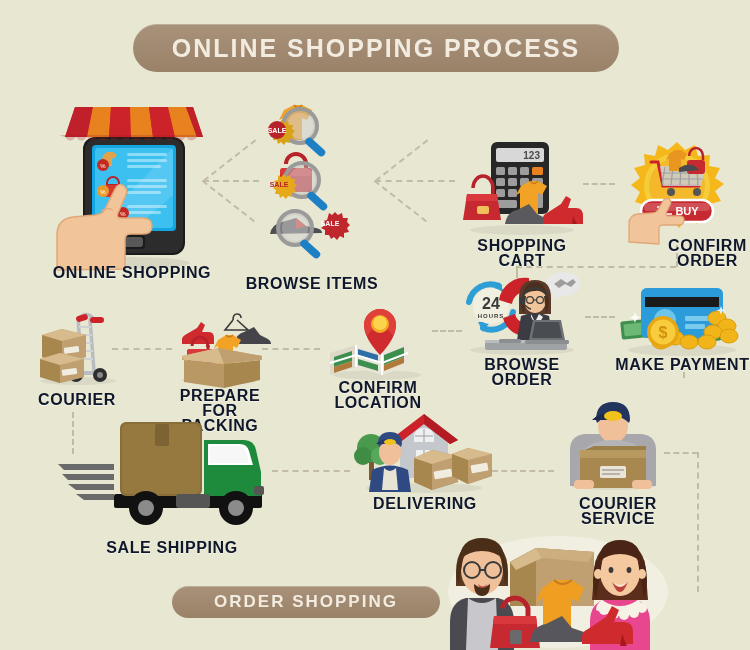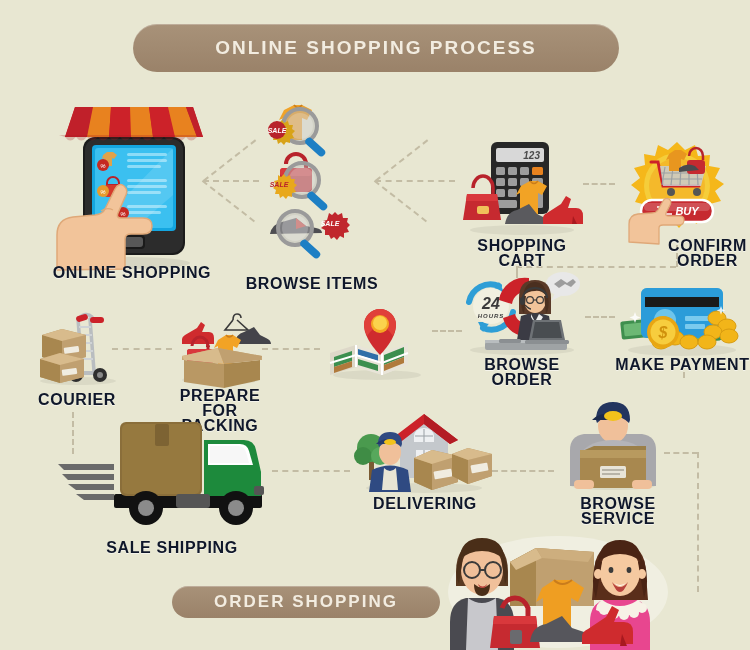--- a/index.html
+++ b/index.html
@@ -5,21 +5,21 @@
   * { box-sizing: border-box; margin:0; padding:0; }
   body {
     width:750px; height:650px;
     background:#e8e7d2;
     font-family:"Liberation Sans", sans-serif;
     overflow:hidden;
     position:relative;
   }
   #stage { position:relative; width:750px; height:650px; }
 
-  .node { position:absolute;font-style:italic; }
+  .node { position:absolute; }
   .label {
     position:absolute;
     text-align:center;
     color:#0f172a;
     font-weight:bold;
     font-size:16px;
     letter-spacing:0.6px;
     line-height:15px;
     white-space:pre-line;
     text-shadow:0 1px 0 rgba(255,255,255,0.55);
@@ -29,21 +29,21 @@
   .banner {
     position:absolute;
     background:linear-gradient(to bottom,#a89279,#9a8269);
     border-radius:999px;
     color:#f2ece0;
     display:flex; align-items:center; justify-content:center;
     font-weight:bold;
     letter-spacing:2px;
     box-shadow:inset 0 1px 0 rgba(255,255,255,0.25);
   }
-  #banner-title { left:133px; top:24px; width:486px; height:48px; font-size:19px; }
+  #banner-title { left:133px; top:24px; width:486px; height:48px; font-size:25px; }
   #banner-delivered { left:172px; top:586px; width:268px; height:32px; font-size:17px; }
 
   
   .dash-h, .dash-v, .dash-d {
     position:absolute;
     border-color:#c3bca4;
   }
   .dash-h { border-top:2px dashed #c3bca4; height:0; }
   .dash-v { border-left:2px dashed #c3bca4; width:0; }
   .dash-d { border-top:2px dashed #c3bca4; height:0; transform-origin:0 0; }
@@ -421,20 +421,21 @@
       </g>
 
       <g transform="translate(42,4)">
         <path d="M16 0 a16 16 0 0 1 16 16 q0 13 -16 30 q-16 -17 -16 -30 a16 16 0 0 1 16 -16z" fill="#cf2b2e"></path>
         <path d="M16 0 a16 16 0 0 1 16 16 q0 5 -3 11 q-7 -10 -13 -10 q-6 0 -13 10 q-3 -6 -3 -11 a16 16 0 0 1 16 -16z" fill="#e0403a"></path>
         <circle cx="16" cy="15" r="9" fill="#f5a623"></circle>
         <circle cx="16" cy="14" r="7" fill="#fbd34d"></circle>
       </g>
     </svg>
   </div>
+  <div class="label" style="left:304px; top:380px; width:148px;">CONFIRM LOCATION</div>
 
   <div class="node" style="left:172px; top:310px; width:96px; height:75px;">
     <svg width="96" height="75" viewBox="0 0 96 75">
       <ellipse cx="48" cy="70" rx="38" ry="5" fill="#000" opacity="0.06"></ellipse>
 
       <g transform="translate(52,0)" stroke="#3a3a3a" stroke-width="1.6" fill="none">
         <path d="M9 10 q0 -6 4 -6 q4 0 4 4"></path>
         <path d="M9 10 L1 20 L24 20 L13 10"></path>
       </g>
 
@@ -619,21 +620,21 @@
         <rect x="0" y="4" width="66" height="8" fill="#b89a5f"></rect>
         <rect x="20" y="20" width="26" height="12" rx="1.5" fill="#e8e4d8"></rect>
         <rect x="22" y="23" width="22" height="2" fill="#b8b4a8"></rect>
         <rect x="22" y="27" width="18" height="2" fill="#b8b4a8"></rect>
       </g>
 
       <rect x="16" y="82" width="20" height="9" rx="4" fill="#f0c09a"></rect>
       <rect x="74" y="82" width="20" height="9" rx="4" fill="#f0c09a"></rect>
     </svg>
   </div>
-  <div class="label" style="left:548px; top:496px; width:140px;">BROWSE SERVICE</div>
+  <div class="label" style="left:548px; top:496px; width:140px;">COURIER SERVICE</div>
 
   <div class="node" style="left:440px; top:512px; width:236px; height:138px;">
     <svg width="236" height="138" viewBox="0 0 236 138">
 
       <ellipse cx="118" cy="80" rx="110" ry="56" fill="#fff" opacity="0.35"></ellipse>
 
       <g transform="translate(62,34)">
         <path d="M8 16 L34 2 L92 6 L92 60 L8 60 Z" fill="#b99864"></path>
         <path d="M8 16 L34 2 L34 60 L8 60 Z" fill="#a8874f"></path>
         <path d="M34 2 L92 6 L92 60 L34 60 Z" fill="#c0a070"></path>

